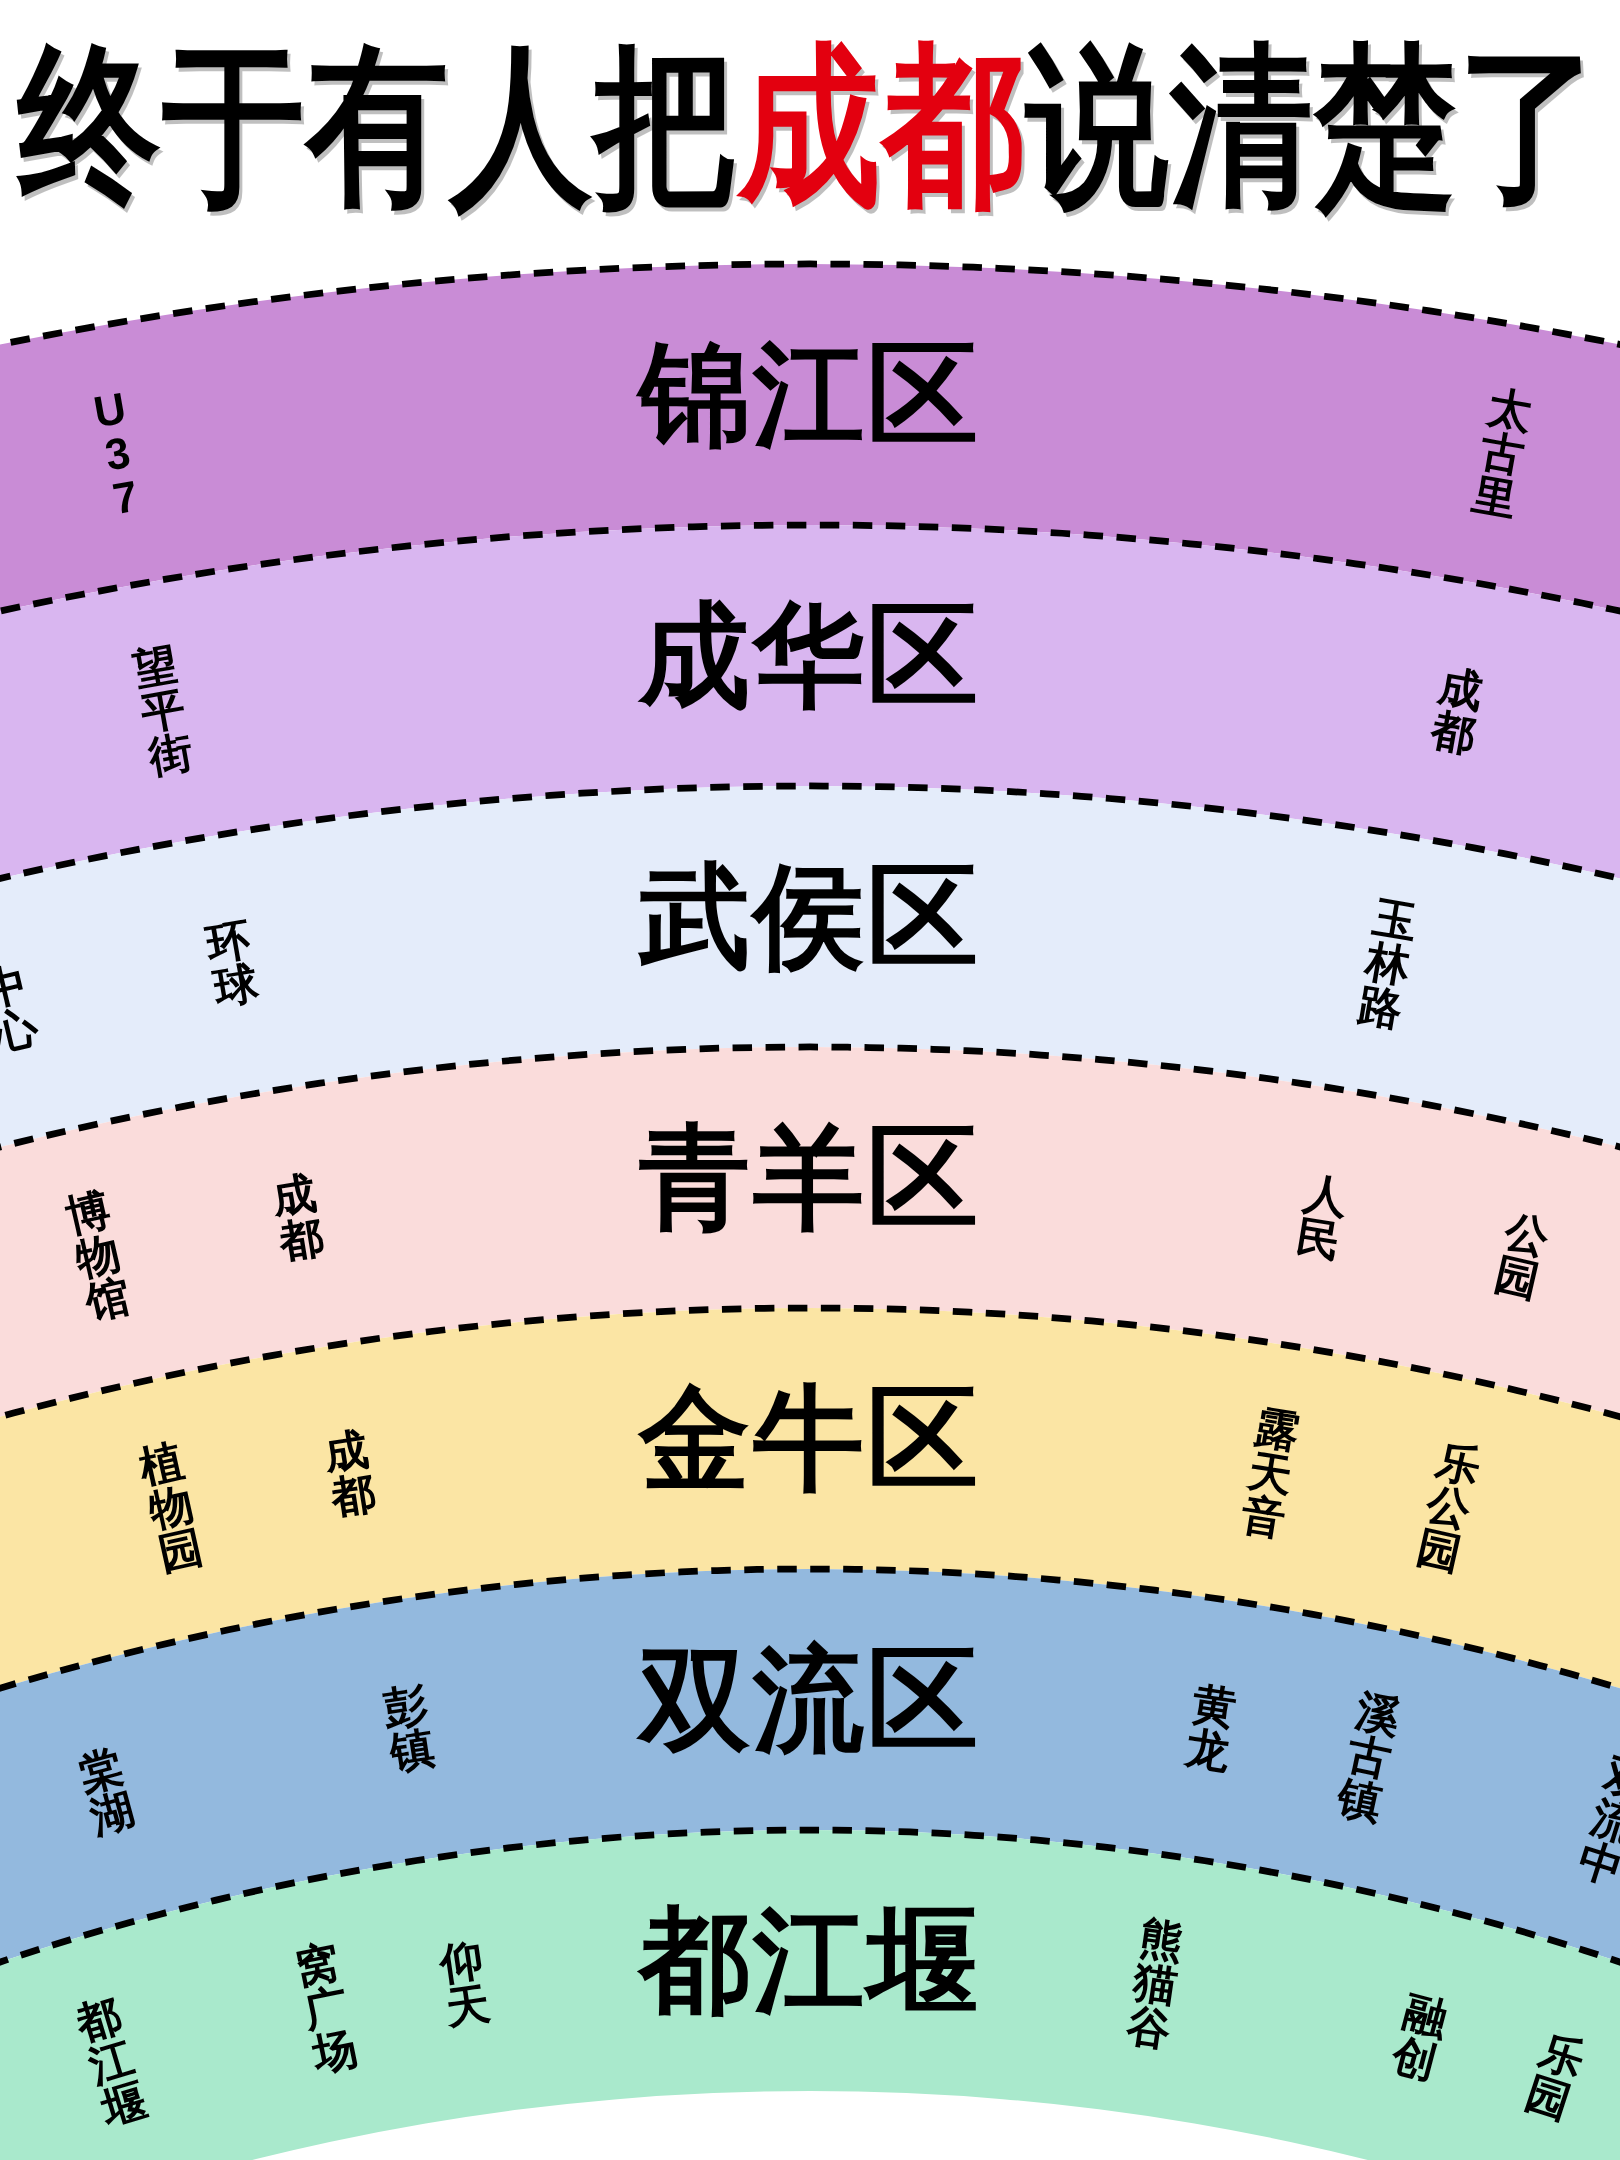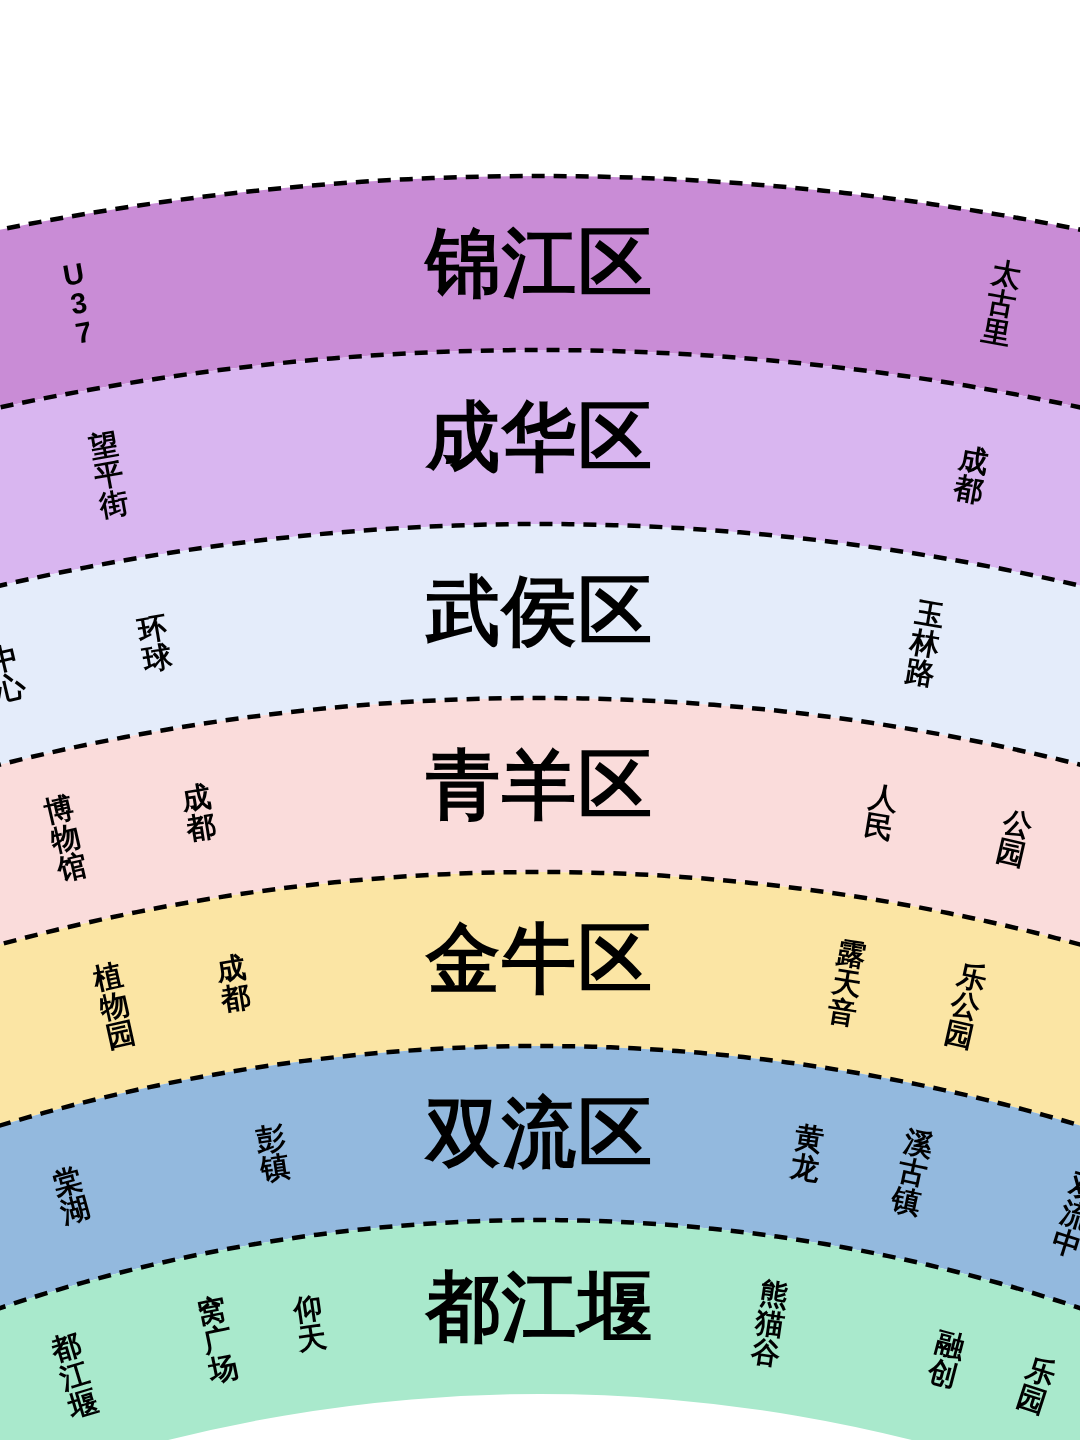--- a/index.html
+++ b/index.html
@@ -33,20 +33,23 @@
   svg#arcs .sep{fill:none;stroke:#000;stroke-width:4.5;stroke-dasharray:13 9;stroke-linecap:butt;}
   svg#arcs text{font-family:"Liberation Sans","DejaVu Sans",sans-serif;fill:#000;}
   svg#arcs text.district{font-weight:900;}
   svg#arcs text.poi{font-weight:700;}
 </style>
 </head>
 <body>
 
 <div id="stage">
 
+  <div id="title-bar">
+    <div id="title-text" style="color: rgb(0, 0, 0);">终于有人把<span class="hl" style="color: rgb(227, 0, 15);">成都</span>说清楚了</div>
+  </div>
 
   <svg id="arcs" viewBox="0 0 1080 1440">
     <defs>
       <clipPath id="frameclip">
           <rect x="0" y="170" width="1080" height="1270"></rect>
         </clipPath>
     </defs>
     <g id="band-layer" clip-path="url(#frameclip)">
         <path d="M-2137.3848938763526,2319.045650616694 A2744,2744 0 0 1 3217.3848938763526,2319.0456506166943 L3047.609029614514,2357.1528141708836 A2570,2570 0 0 0 -1967.609029614514,2357.152814170883 Z" fill="#c98cd6" class="band"></path>
         <path d="M-1967.609029614514,2357.152814170883 A2570,2570 0 0 1 3047.609029614514,2357.1528141708836 L2877.833165352675,2395.2599777250725 A2396,2396 0 0 0 -1797.8331653526752,2395.2599777250725 Z" fill="#d9b6f0" class="band"></path>

